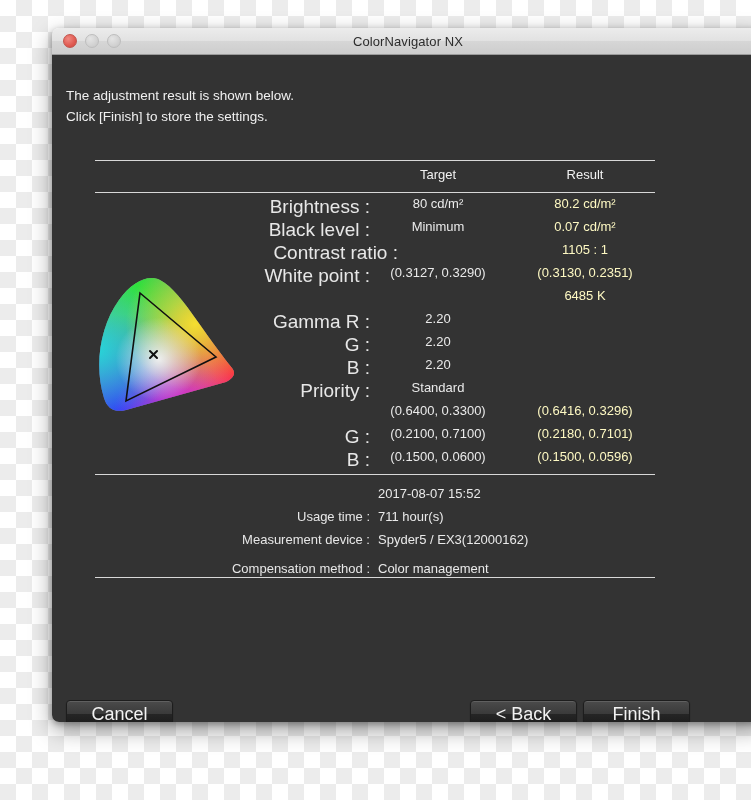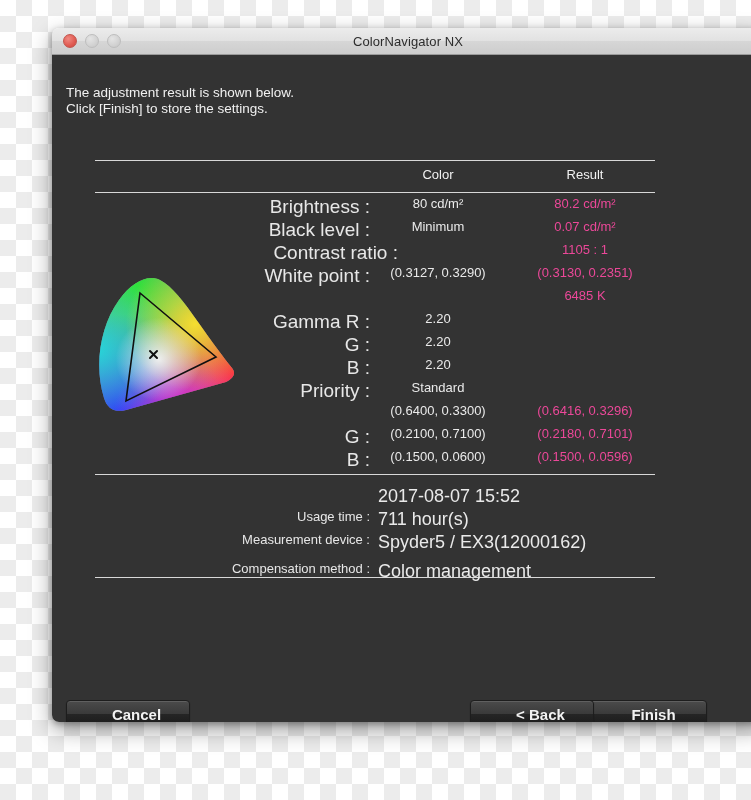--- a/index.html
+++ b/index.html
@@ -77,21 +77,21 @@
     height: 668px;
     background: #333333;
     color: #e9e9e9;
   }
 
   #intro {
     position: absolute;
     left: 14px;
     top: 30px;
     font-size: 13.5px;
-    line-height: 16px;
+    line-height: 21px;
     color: #f0f0f0;
     white-space: pre-line;
   }
 
   
   .rule {
     position: absolute;
     left: 43px;
     width: 560px;
     height: 1px;
@@ -132,21 +132,21 @@
     font-size: 13px;
     color: #eaeaea;
     white-space: nowrap;
   }
   .c-result {
     position: absolute;
     left: 462px;
     width: 142px;
     text-align: center;
     font-size: 13px;
-    color: #ec4899;
+    color: #fef9c3;
     white-space: nowrap;
   }
   .hdr {
     font-size: 13px;
     color: #f2f2f2;
   }
 
   
   .irow {
     position: absolute;
@@ -159,21 +159,21 @@
     left: 0;
     width: 318px;
     text-align: right;
     font-size: 13px;
     color: #e7e7e7;
     white-space: nowrap;
   }
   .i-value {
     position: absolute;
     left: 326px;
-    font-size: 18px;
+    font-size: 13px;
     color: #eaeaea;
     white-space: nowrap;
   }
 
   
   #cie {
     position: absolute;
     left: 34px;
     top: 205px;
     width: 165px;
@@ -181,29 +181,28 @@
   }
 
   
   .btn {
     position: absolute;
     height: 26px;
     border-radius: 4px;
     border: 1px solid #1d1d1d;
     background: linear-gradient(to bottom, #4b4b4b 0%, #3a3a3a 50%, #252525 51%, #1a1a1a 100%);
     color: #f2f2f2;
-    font-size: 15px;
-    font-weight: bold;
+    font-size: 18px;
+    font-weight: normal;
     display: flex;
     align-items: center;
     justify-content: center;
     box-shadow: inset 0 1px 0 rgba(255,255,255,0.12), 0 1px 1px rgba(0,0,0,0.45);
     cursor: default;
     user-select: none;
-    padding-left: 17px;
   }
   #btn-cancel { left: 14px;  top: 645px; width: 105px; }
   #btn-back   { left: 418px; top: 645px; width: 105px; }
   #btn-finish { left: 531px; top: 645px; width: 105px; }
 </style>
 </head>
 <body>
 
 <div id="window">
 
@@ -220,21 +219,21 @@
 
     <div id="intro">The adjustment result is shown below.
 Click [Finish] to store the settings.</div>
 
     <div class="rule" id="rule-top"></div>
     <div class="rule" id="rule-head"></div>
     <div class="rule" id="rule-mid"></div>
     <div class="rule" id="rule-bottom"></div>
 
     <div class="trow" style="top:112px;">
-      <div class="c-target hdr">Color</div>
+      <div class="c-target hdr">Target</div>
       <div class="c-result hdr">Result</div>
     </div>
 
     <div id="table">
         <div class="trow" style="top: 141px;">
           <div class="c-label">Brightness :</div>
           <div class="c-target">80 cd/m²</div>
           <div class="c-result">80.2 cd/m²</div>
         </div>
         <div class="trow" style="top: 164px;">

